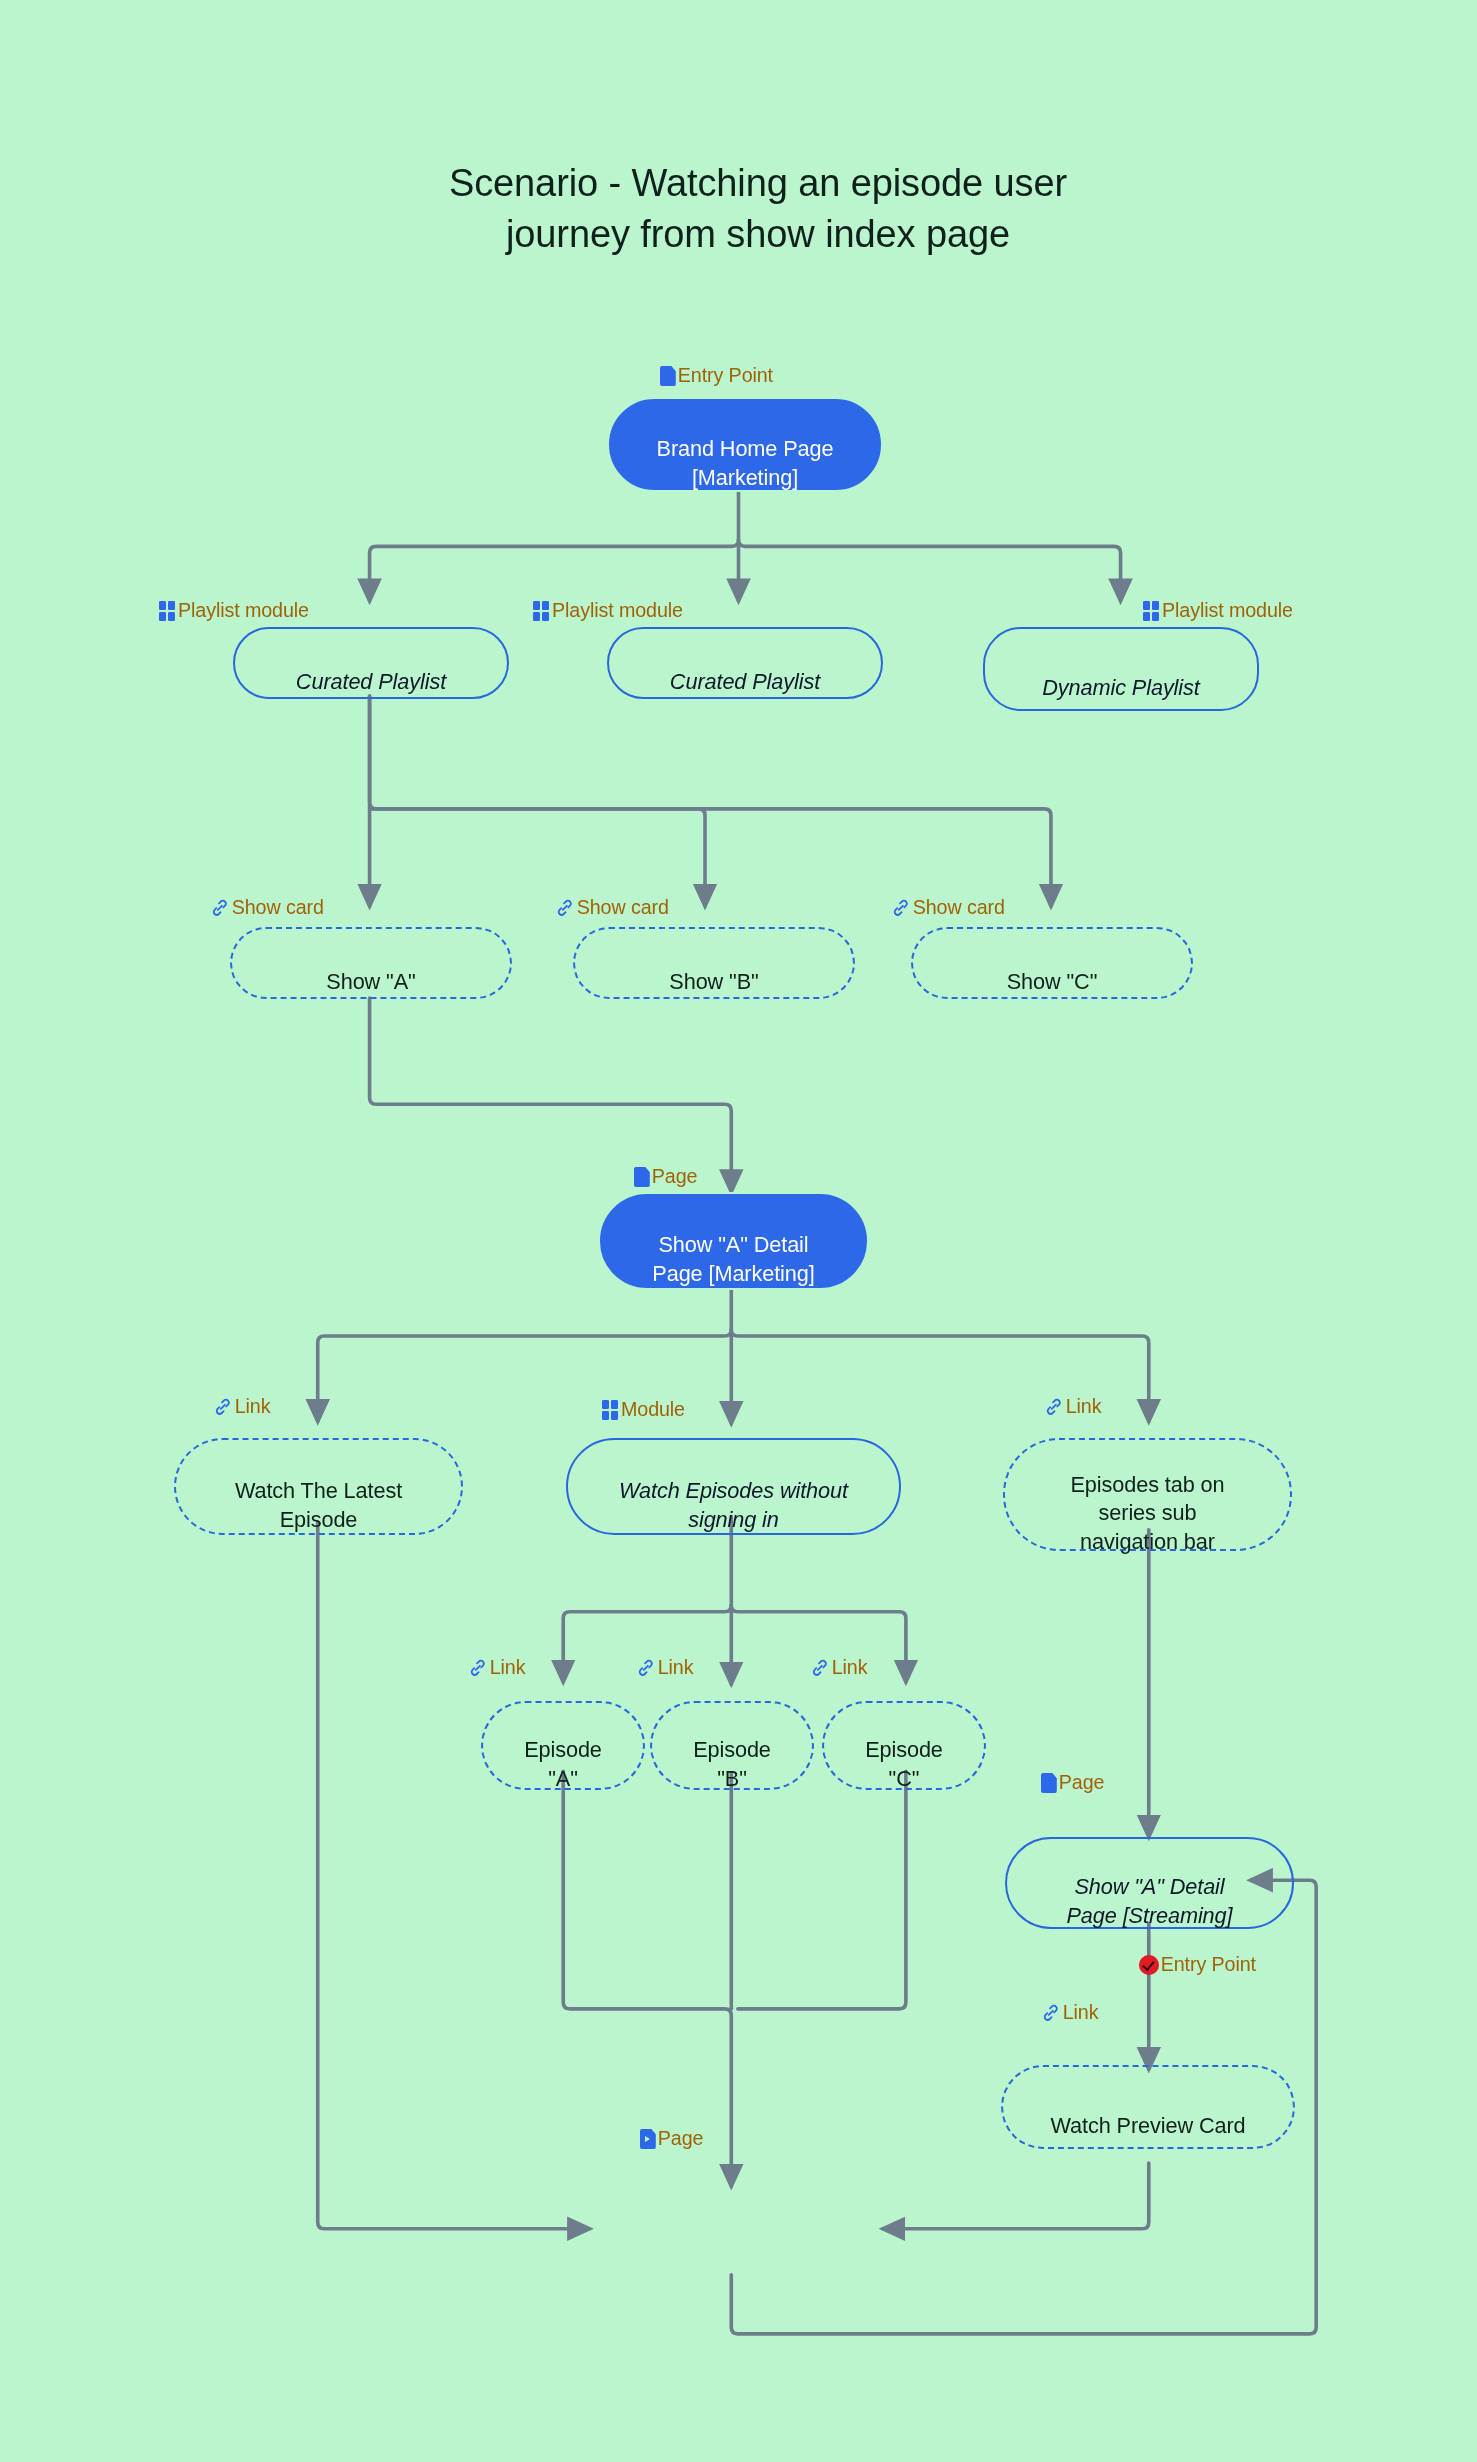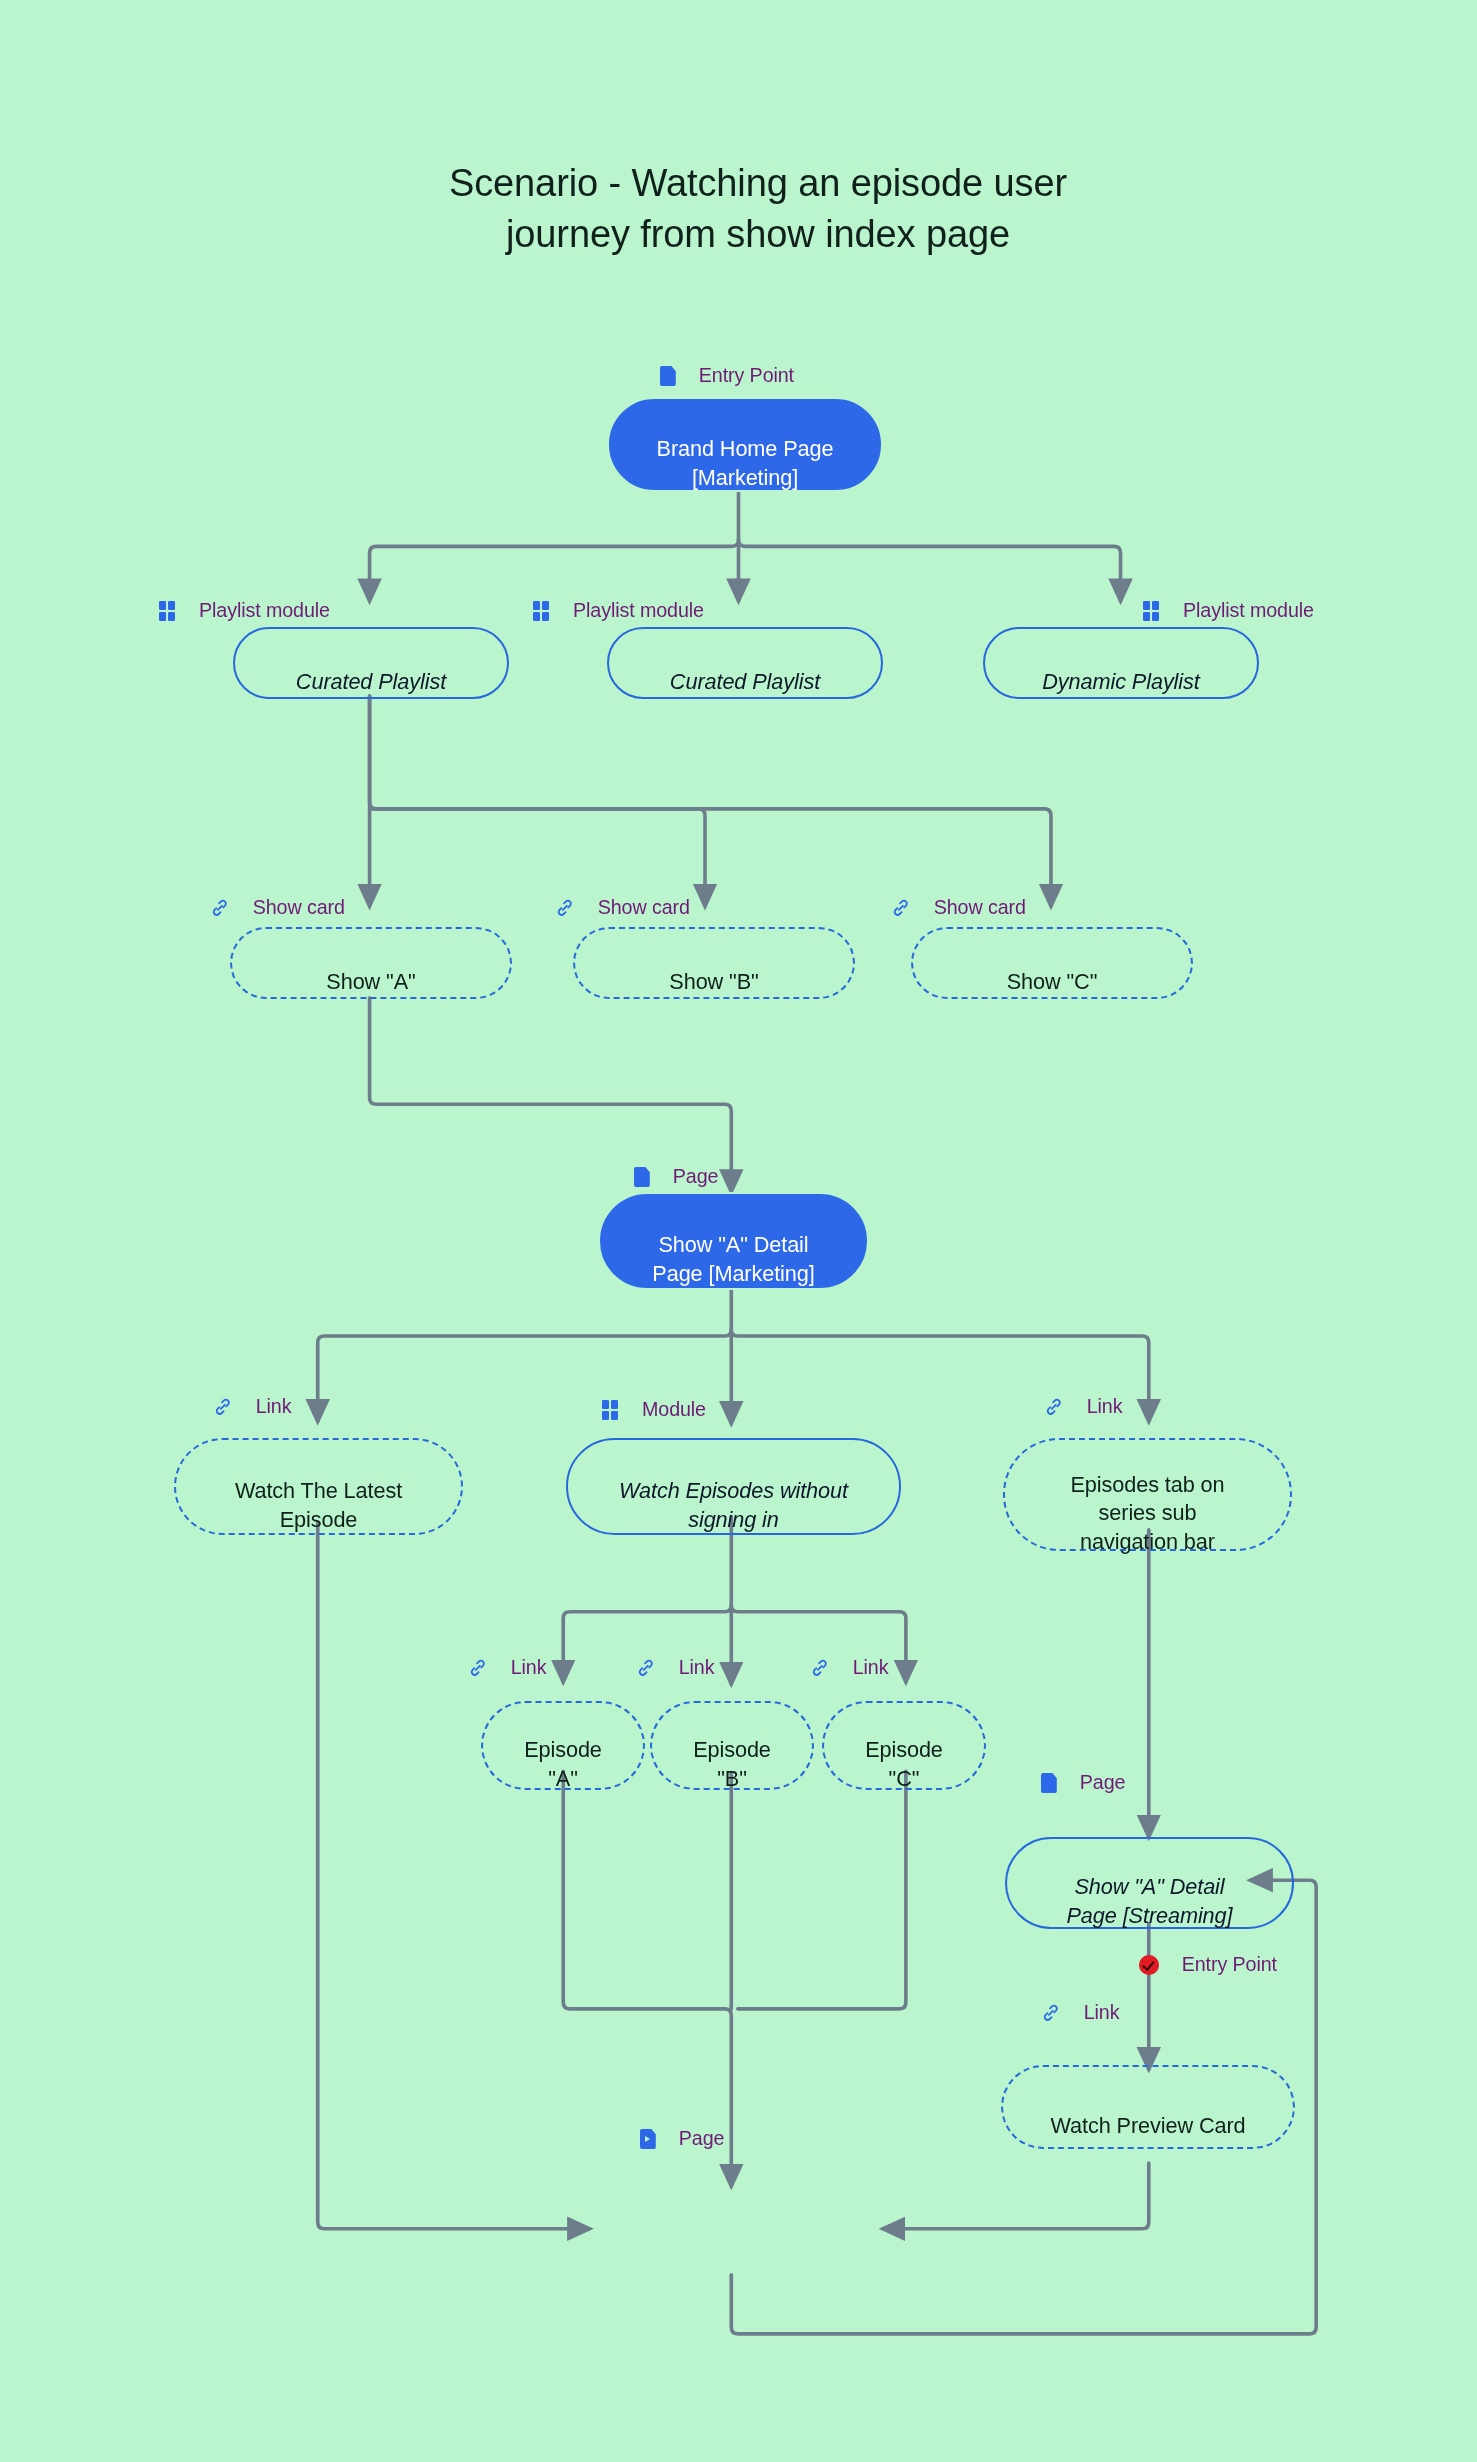--- a/index.html
+++ b/index.html
@@ -68,24 +68,24 @@
     background: transparent;
     color: #10201B;
     border: 2.6px dashed #2768DC;
   }
 
   
   .badge {
     position: absolute;
     display: flex;
     align-items: center;
-    gap: 23px;
+    gap: 2px;
     font-size: 19.7px;
     line-height: 1;
-    color: #701a75;
+    color: #a16207;
     white-space: nowrap;
     letter-spacing: -0.1px;
   }
   .badge .btext { display: inline-block; }
 
   
   .ico-page {
     width: 15.8px; height: 20.4px;
     background: #2D68E8;
     border-radius: 2px;
@@ -345,21 +345,21 @@
     <span class="nlabel">Brand Home Page
 [Marketing]</span>
   </div>
 
   <div class="node outline" style="left:233px; top:627px; width:276px; height:72px; border-radius:38px;">
     <span class="nlabel">Curated Playlist</span>
   </div>
   <div class="node outline" style="left:607px; top:627px; width:276px; height:72px; border-radius:38px;">
     <span class="nlabel">Curated Playlist</span>
   </div>
-  <div class="node outline" style="left:983px; top:627px; width:276px; height:72px; border-radius:38px;">
+  <div class="node outline" style="left:983px; top:627px; width:276px; height:84px; border-radius:38px;">
     <span class="nlabel">Dynamic Playlist</span>
   </div>
 
   <div class="node dashed" style="left:230px; top:927px; width:282px; height:72px; border-radius:38px;">
     <span class="nlabel">Show "A"</span>
   </div>
   <div class="node dashed" style="left:573px; top:927px; width:282px; height:72px; border-radius:38px;">
     <span class="nlabel">Show "B"</span>
   </div>
   <div class="node dashed" style="left:911px; top:927px; width:282px; height:72px; border-radius:38px;">

